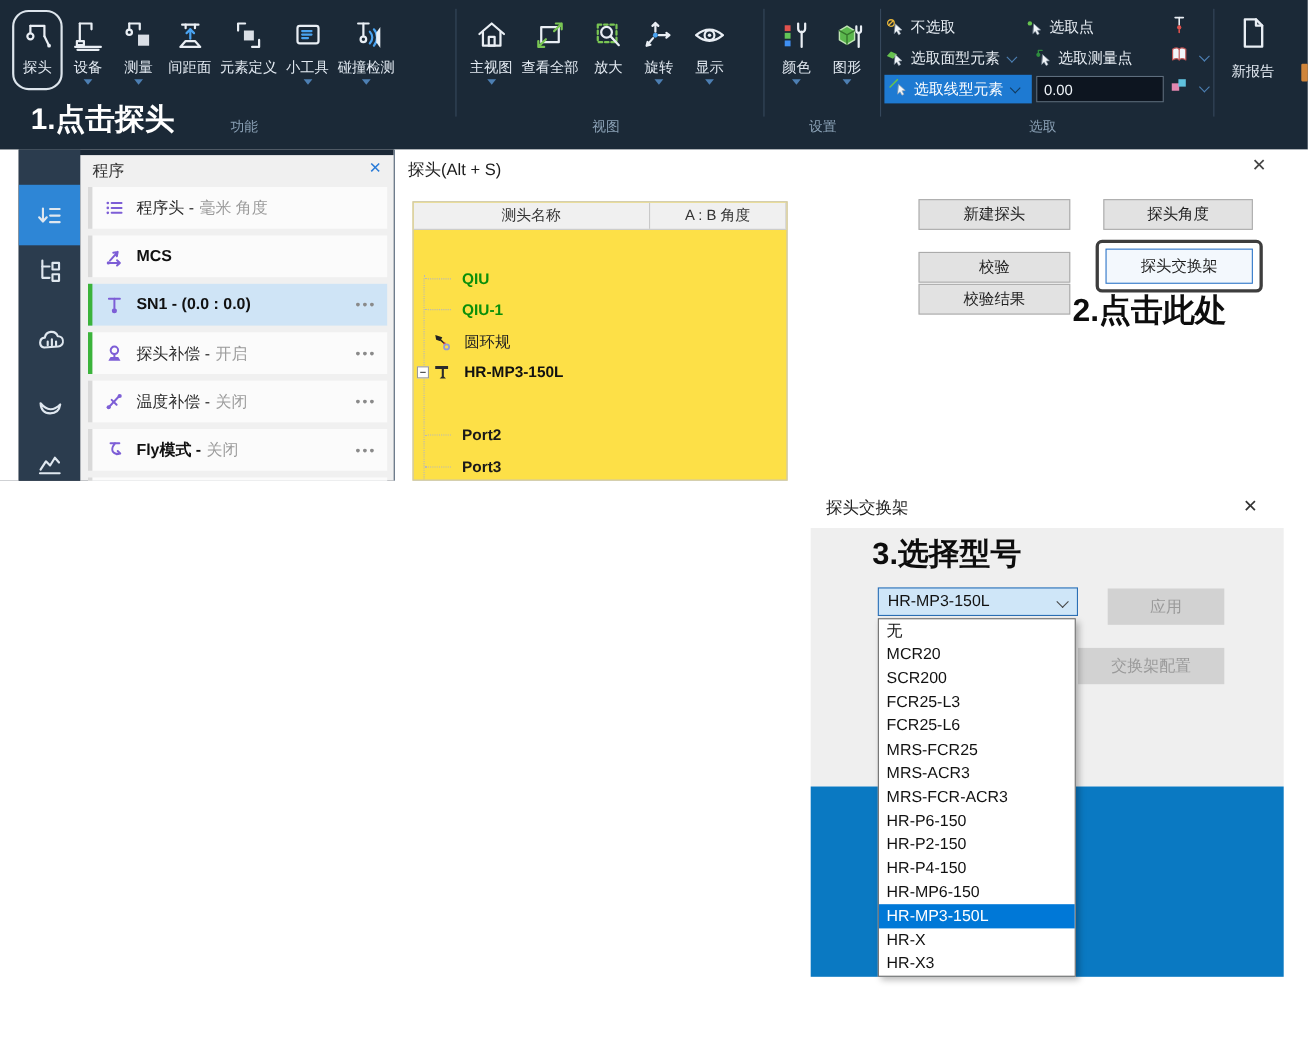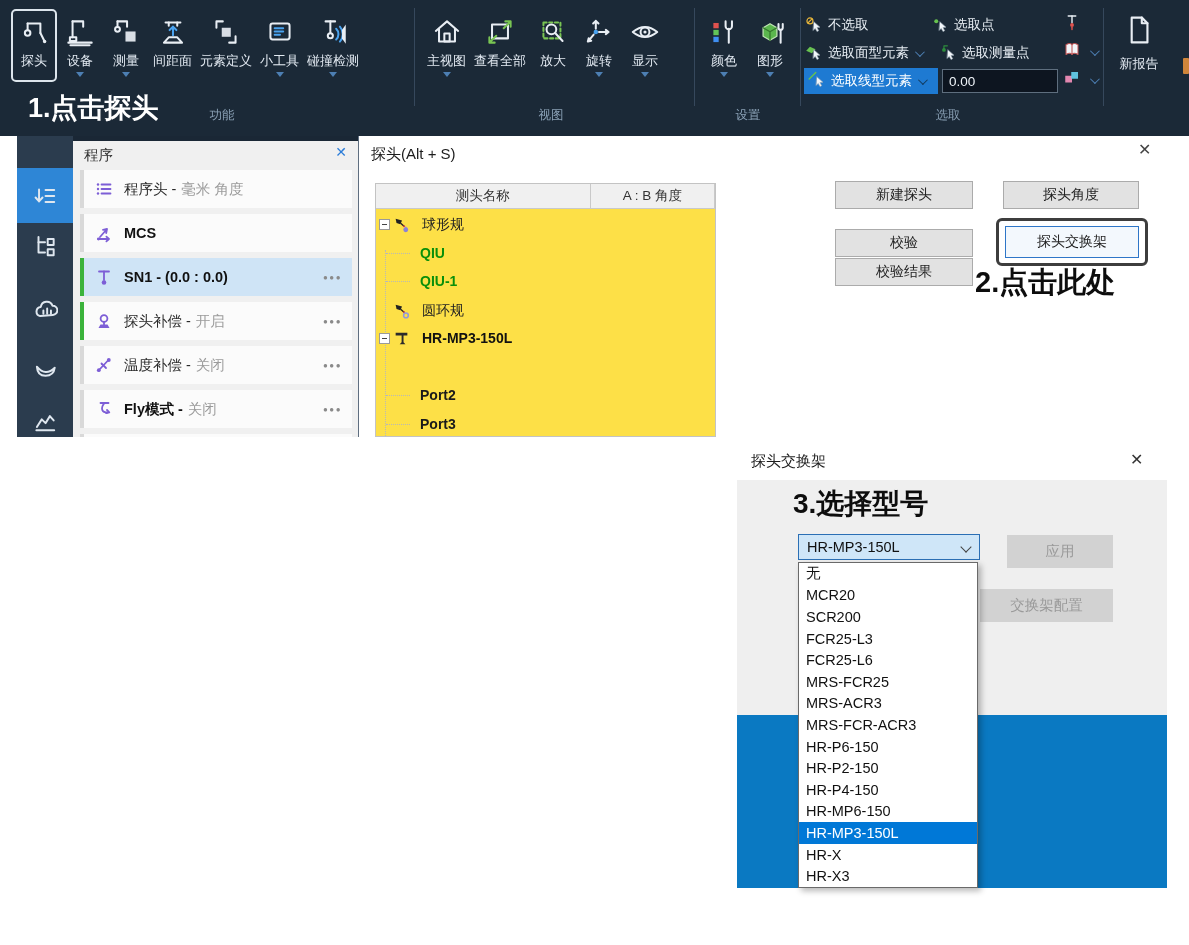--- a/index.html
+++ b/index.html
@@ -9,21 +9,21 @@
          --accent:#2e86d6;--sel:#0078d7;--viewport:#0a79c2;--green:#3bb33b;--purple:#7d5ed6;--ribbon:#1b2937;}
 
   
   .ribbon{position:absolute;left:0;top:0;width:1189px;height:136px;background:var(--ribbon);}
   .rgroup{position:absolute;top:10px;display:flex;gap:2px;align-items:flex-start;}
   .ritem{display:flex;flex-direction:column;align-items:center;min-width:44px;padding:2px 3px;cursor:default;}
   .ritem .ic{height:40px;display:flex;align-items:center;justify-content:center;color:#e9eef4;}
   .ritem .lb{font-size:13px;color:#e3eaf2;line-height:15px;margin-top:1px;white-space:nowrap;}
   .ritem .arrzone{height:9px;margin-top:2px;display:flex;align-items:center;}
   .darr{width:0;height:0;border:4.5px solid transparent;border-top:5px solid #4d7fb3;margin-top:4px;}
-  .ritem.active{outline:2px solid #dde5ec;outline-offset:-1px;border-radius:4px;text-align:right;}
+  .ritem.active{outline:2px solid #dde5ec;outline-offset:-1px;border-radius:14px;text-align:right;}
   .rsep{position:absolute;top:8px;width:1px;height:98px;background:#36485c;}
   .rlabel{position:absolute;top:107px;transform:translateX(-50%);font-size:12.5px;color:#8aa0b5;white-space:nowrap;}
   .ann{font-weight:600;white-space:nowrap;z-index:6;}
   .ann1{position:absolute;left:28px;top:90px;font-size:27px;color:#fff;}
   
   .selgrp{position:absolute;left:804px;top:10px;width:260px;height:92px;color:#e8eef4;}
   .sgrow{position:absolute;left:0;height:26px;display:flex;align-items:center;width:260px;}
   .sgitem{display:flex;align-items:center;gap:4px;font-size:13.5px;white-space:nowrap;color:#e8eef4;}
   .sgitem .sgic{display:flex;align-items:center;color:#e9eef4;}
   .sgb{position:absolute;}
@@ -587,33 +587,20 @@
   <div class="pdialog">
     <div class="pd-title">探头(Alt + S)</div>
     <span class="pd-close">✕</span>
     <div class="ptable">
       <div class="pt-head">
         <div class="pt-h1">测头名称</div>
         <div class="pt-h2">A : B 角度</div>
       </div>
       <div class="ptrows" id="ptree">
         <div class="vline"></div>
-      <div class="ptrow" style="top: 0px;">
-            <div class="exp"></div>
-            <div class="tic"><svg viewBox="0 0 16 16" width="17" height="17">
-                <g fill="none" stroke="currentColor" stroke-width="1.2" stroke-linecap="round" stroke-linejoin="round">
-                  <path d="M2.5 2.5l6 1.8-1.6 3.4-3.6-1.2z" fill="#222" stroke="none"></path>
-                  <path d="M7.5 7l2.6 2.4" stroke="#222"></path>
-                  <circle cx="10.4" cy="9.6" r="1" fill="#d04040" stroke="none"></circle>
-                  <path d="M12 10.5v1" stroke="#8b82d8"></path>
-                  <circle cx="12" cy="13" r="2.3" fill="#8b82d8" stroke="none"></circle>
-                </g>
-              </svg></div>
-            <div class="tname" style="left: 46px;">球形规</div>
-          </div>
           <div class="ptrow child" style="top: 28.5px;">
             <div class="tname green" style="left: 44px;">QIU</div>
             <div class="tval">13点</div>
           </div>
           <div class="ptrow child" style="top: 57px;">
             <div class="tname green" style="left: 44px;">QIU-1</div>
             <div class="tval">5点</div>
           </div>
           <div class="ptrow" style="top: 85.5px;">
             <div class="tic"><svg viewBox="0 0 16 16" width="17" height="17">

